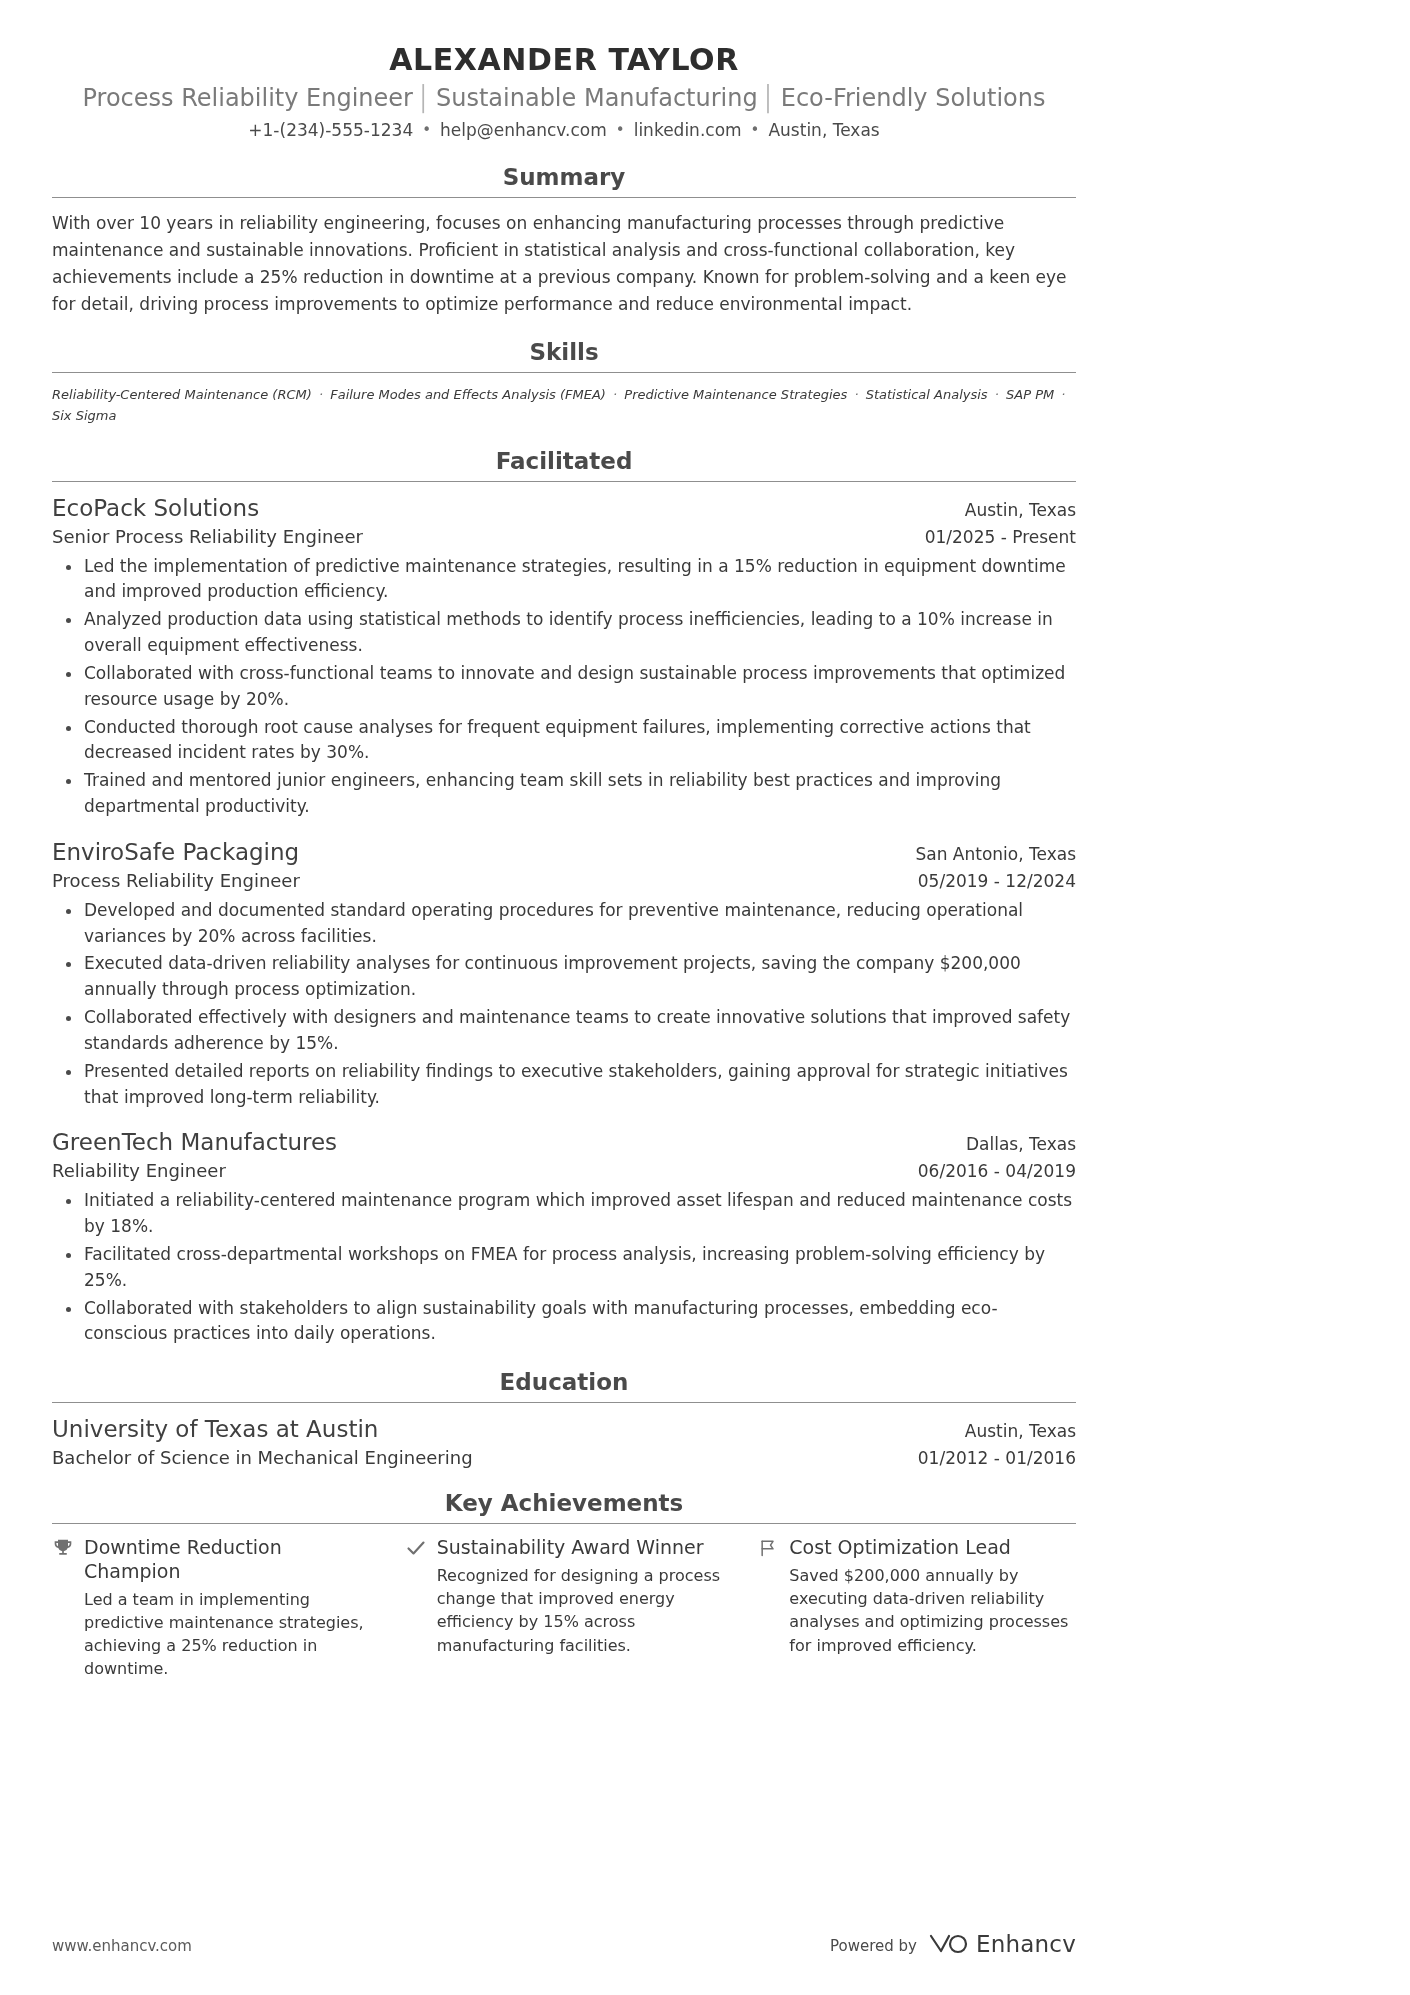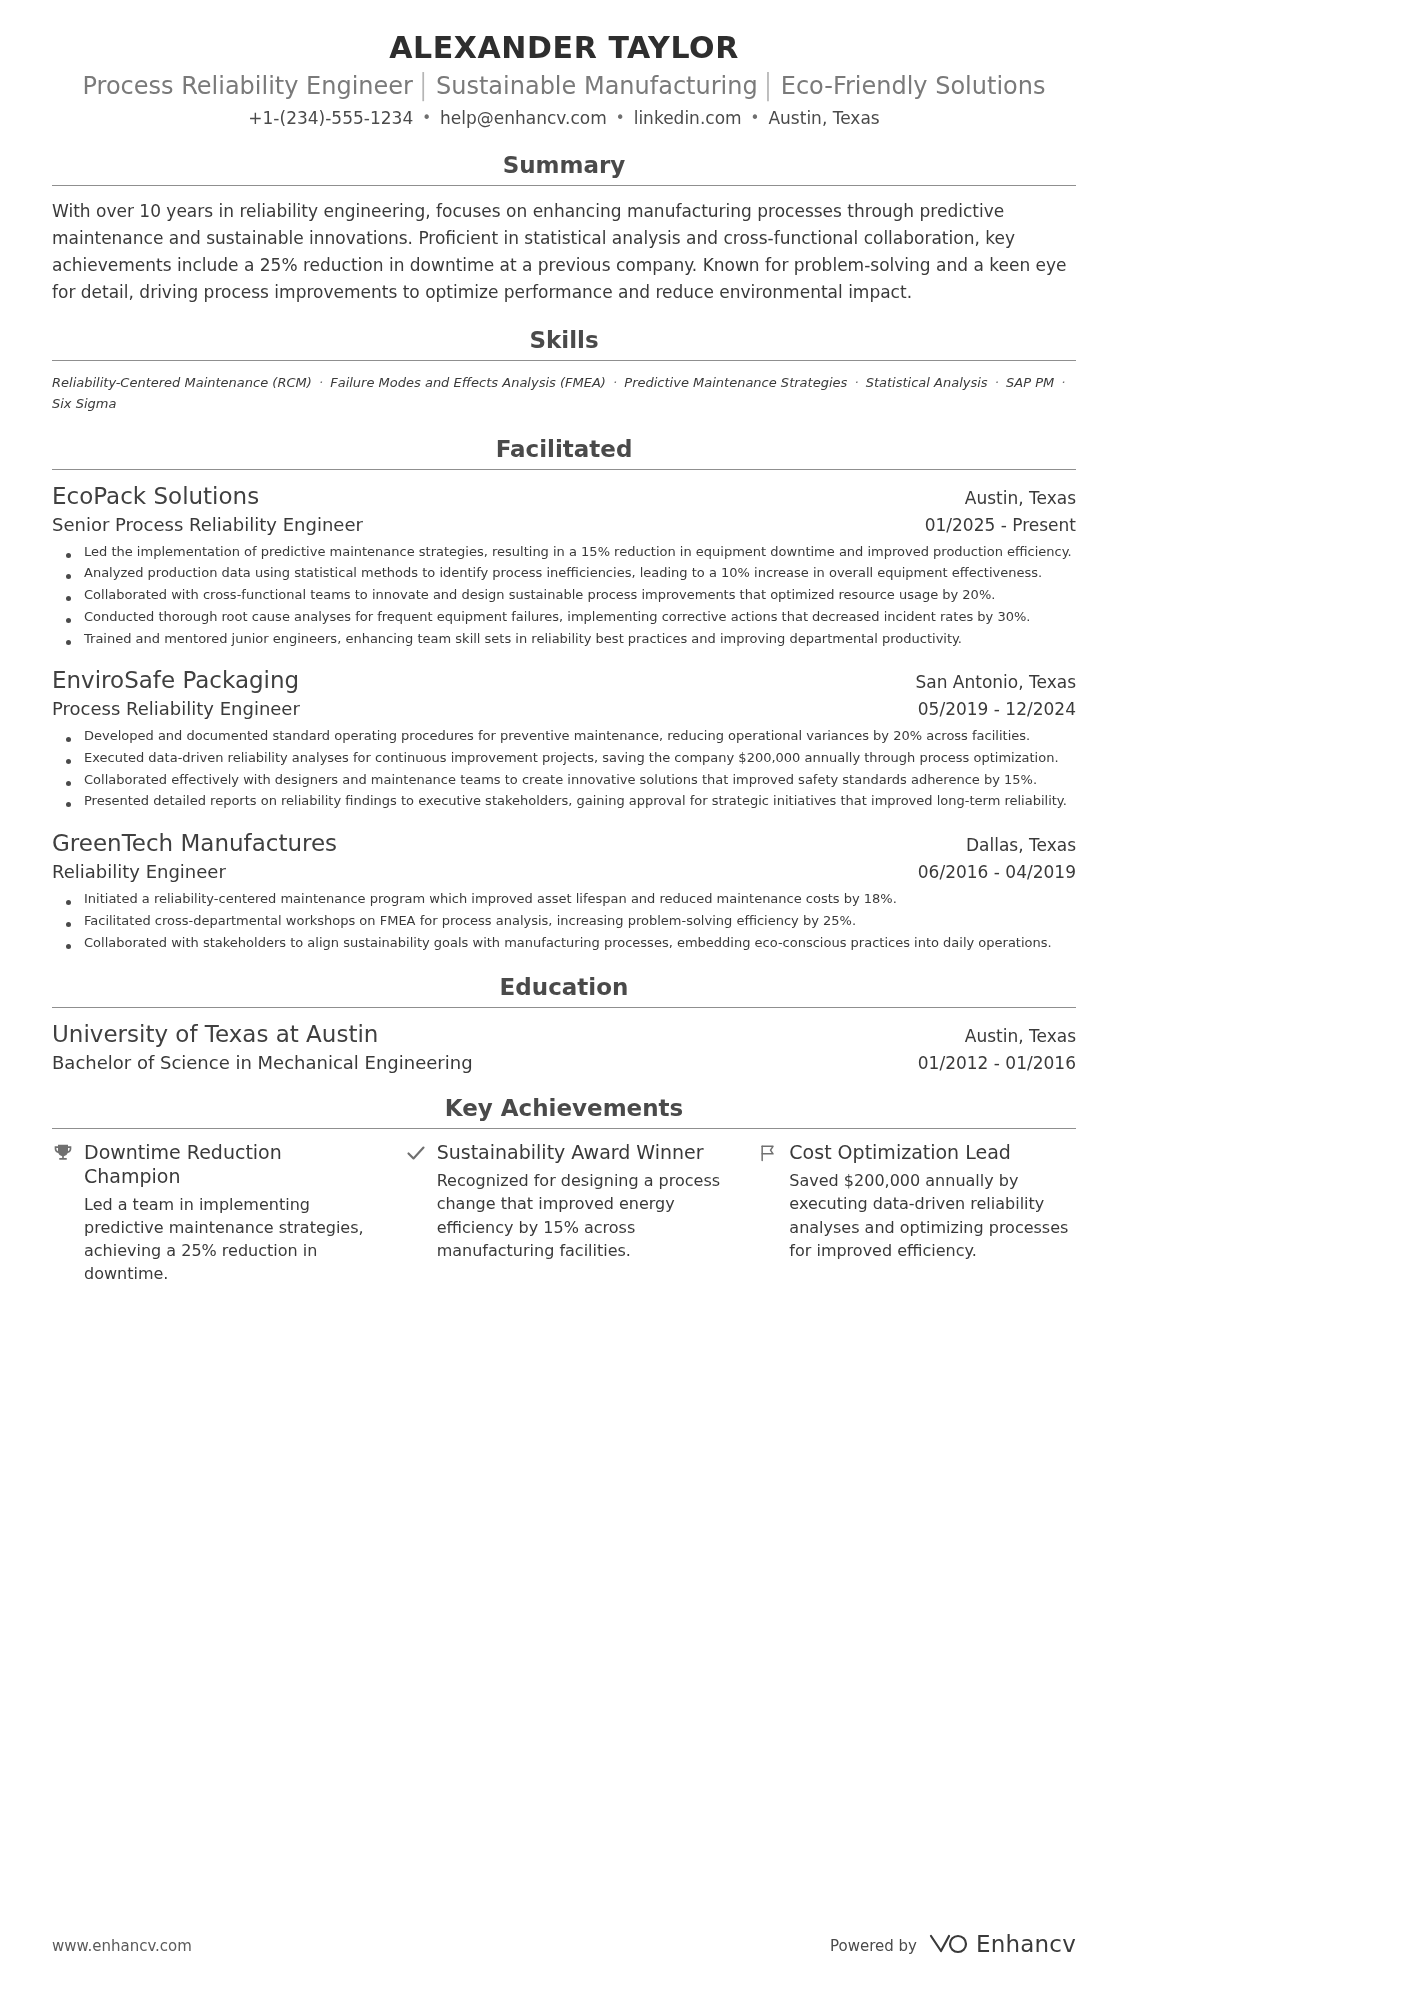--- a/index.html
+++ b/index.html
@@ -12,21 +12,21 @@
     min-height: 1995px;
     font-family: "DejaVu Sans", sans-serif;
     color: #3d3d3d;
     -webkit-font-smoothing: antialiased;
   }
   .page {
     position: relative;
     width: 1128px;
     min-height: 1995px;
     box-sizing: border-box;
-    padding: 28px 52px 0 52px;
+    padding: 40px 52px 0 52px;
   }
 
   
   .header {
     text-align: center;
     padding-top: 2px;
   }
   .name {
     font-size: 30px;
     font-weight: bold;
@@ -134,21 +134,21 @@
     white-space: nowrap;
     padding-left: 18px;
   }
   ul.bullets {
     margin: 7px 0 0 0;
     padding-left: 30px;
     list-style: none;
   }
   ul.bullets li {
     position: relative;
-    font-size: 13px;
+    font-size: 17px;
     line-height: 1.52;
     color: #3a3a3a;
     margin-bottom: 2px;
     padding-left: 2px;
   }
   ul.bullets li::before {
     content: "";
     position: absolute;
     left: -16px;
     top: 11px;

